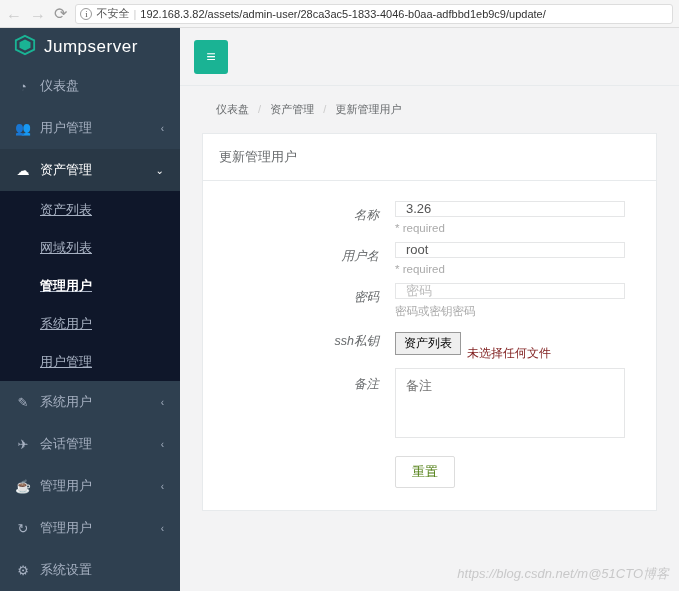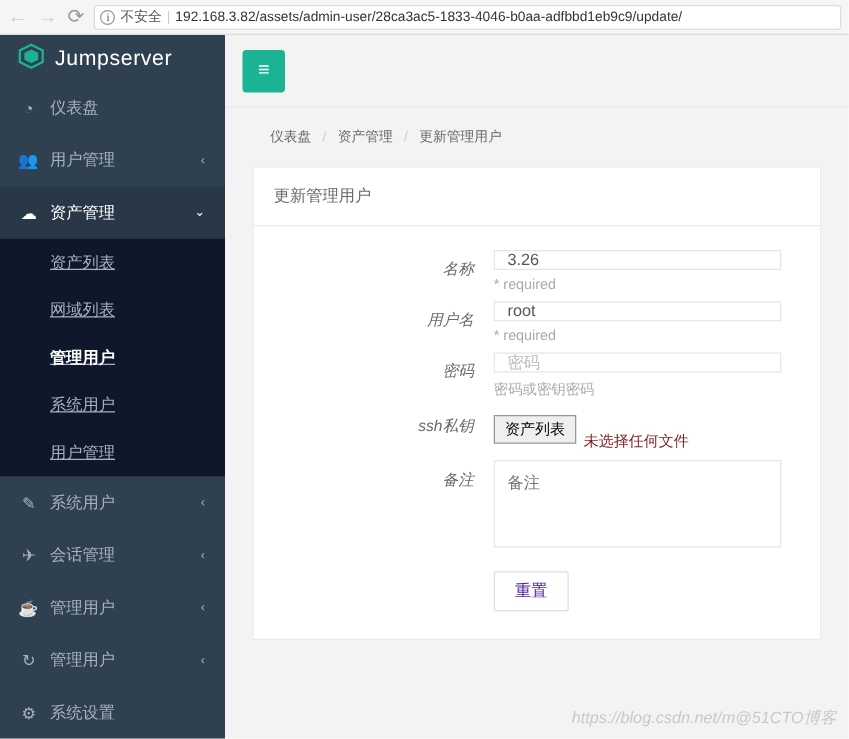--- a/index.html
+++ b/index.html
@@ -53,21 +53,21 @@
   .input { width: 100%; max-width: 230px; height: 16px; border: 1px solid #e5e6e7; padding: 0 10px; font-size: 13px; color: #555; }
   .input::placeholder { color: #bbb; }
   .textarea { width: 100%; max-width: 230px; height: 70px; border: 1px solid #e5e6e7; padding: 8px 10px; font-size: 13px; color: #555; resize: none; }
   .hint { font-size: 11.5px; color: #aaa; margin-top: 5px; }
 
   .file-row { display: flex; align-items: center; gap: 6px; }
   .file-btn { font-size: 12px; padding: 2px 8px; border: 1px solid #999; background: #efefef; cursor: pointer; }
   .file-status { font-size: 12px; color: #7f1d1d; margin-top: 20px; }
 
   .actions { margin-left: 176px; margin-top: 14px; display: flex; gap: 10px; }
-  .btn { height: 32px; padding: 0 16px; font-size: 13px; border: 1px solid #ddd; background: #fff; color: #4c1d95; cursor: pointer; border-radius: 2px; }
+  .btn { height: 32px; padding: 0 16px; font-size: 13px; border: 1px solid #ddd; background: #fff; color: #4d7c0f; cursor: pointer; border-radius: 2px; }
   .btn-primary { background: #1ab394; border-color: #1ab394; color: #fff; }
 
   .watermark { position: absolute; bottom: 8px; right: 10px; font-size: 13px; color: rgba(120,120,120,.35); font-style: italic; pointer-events: none; }
 </style>
 </head>
 <body>
 
 <div class="browser-bar">
   <span class="nav-arrow disabled">←</span>
   <span class="nav-arrow disabled">→</span>

